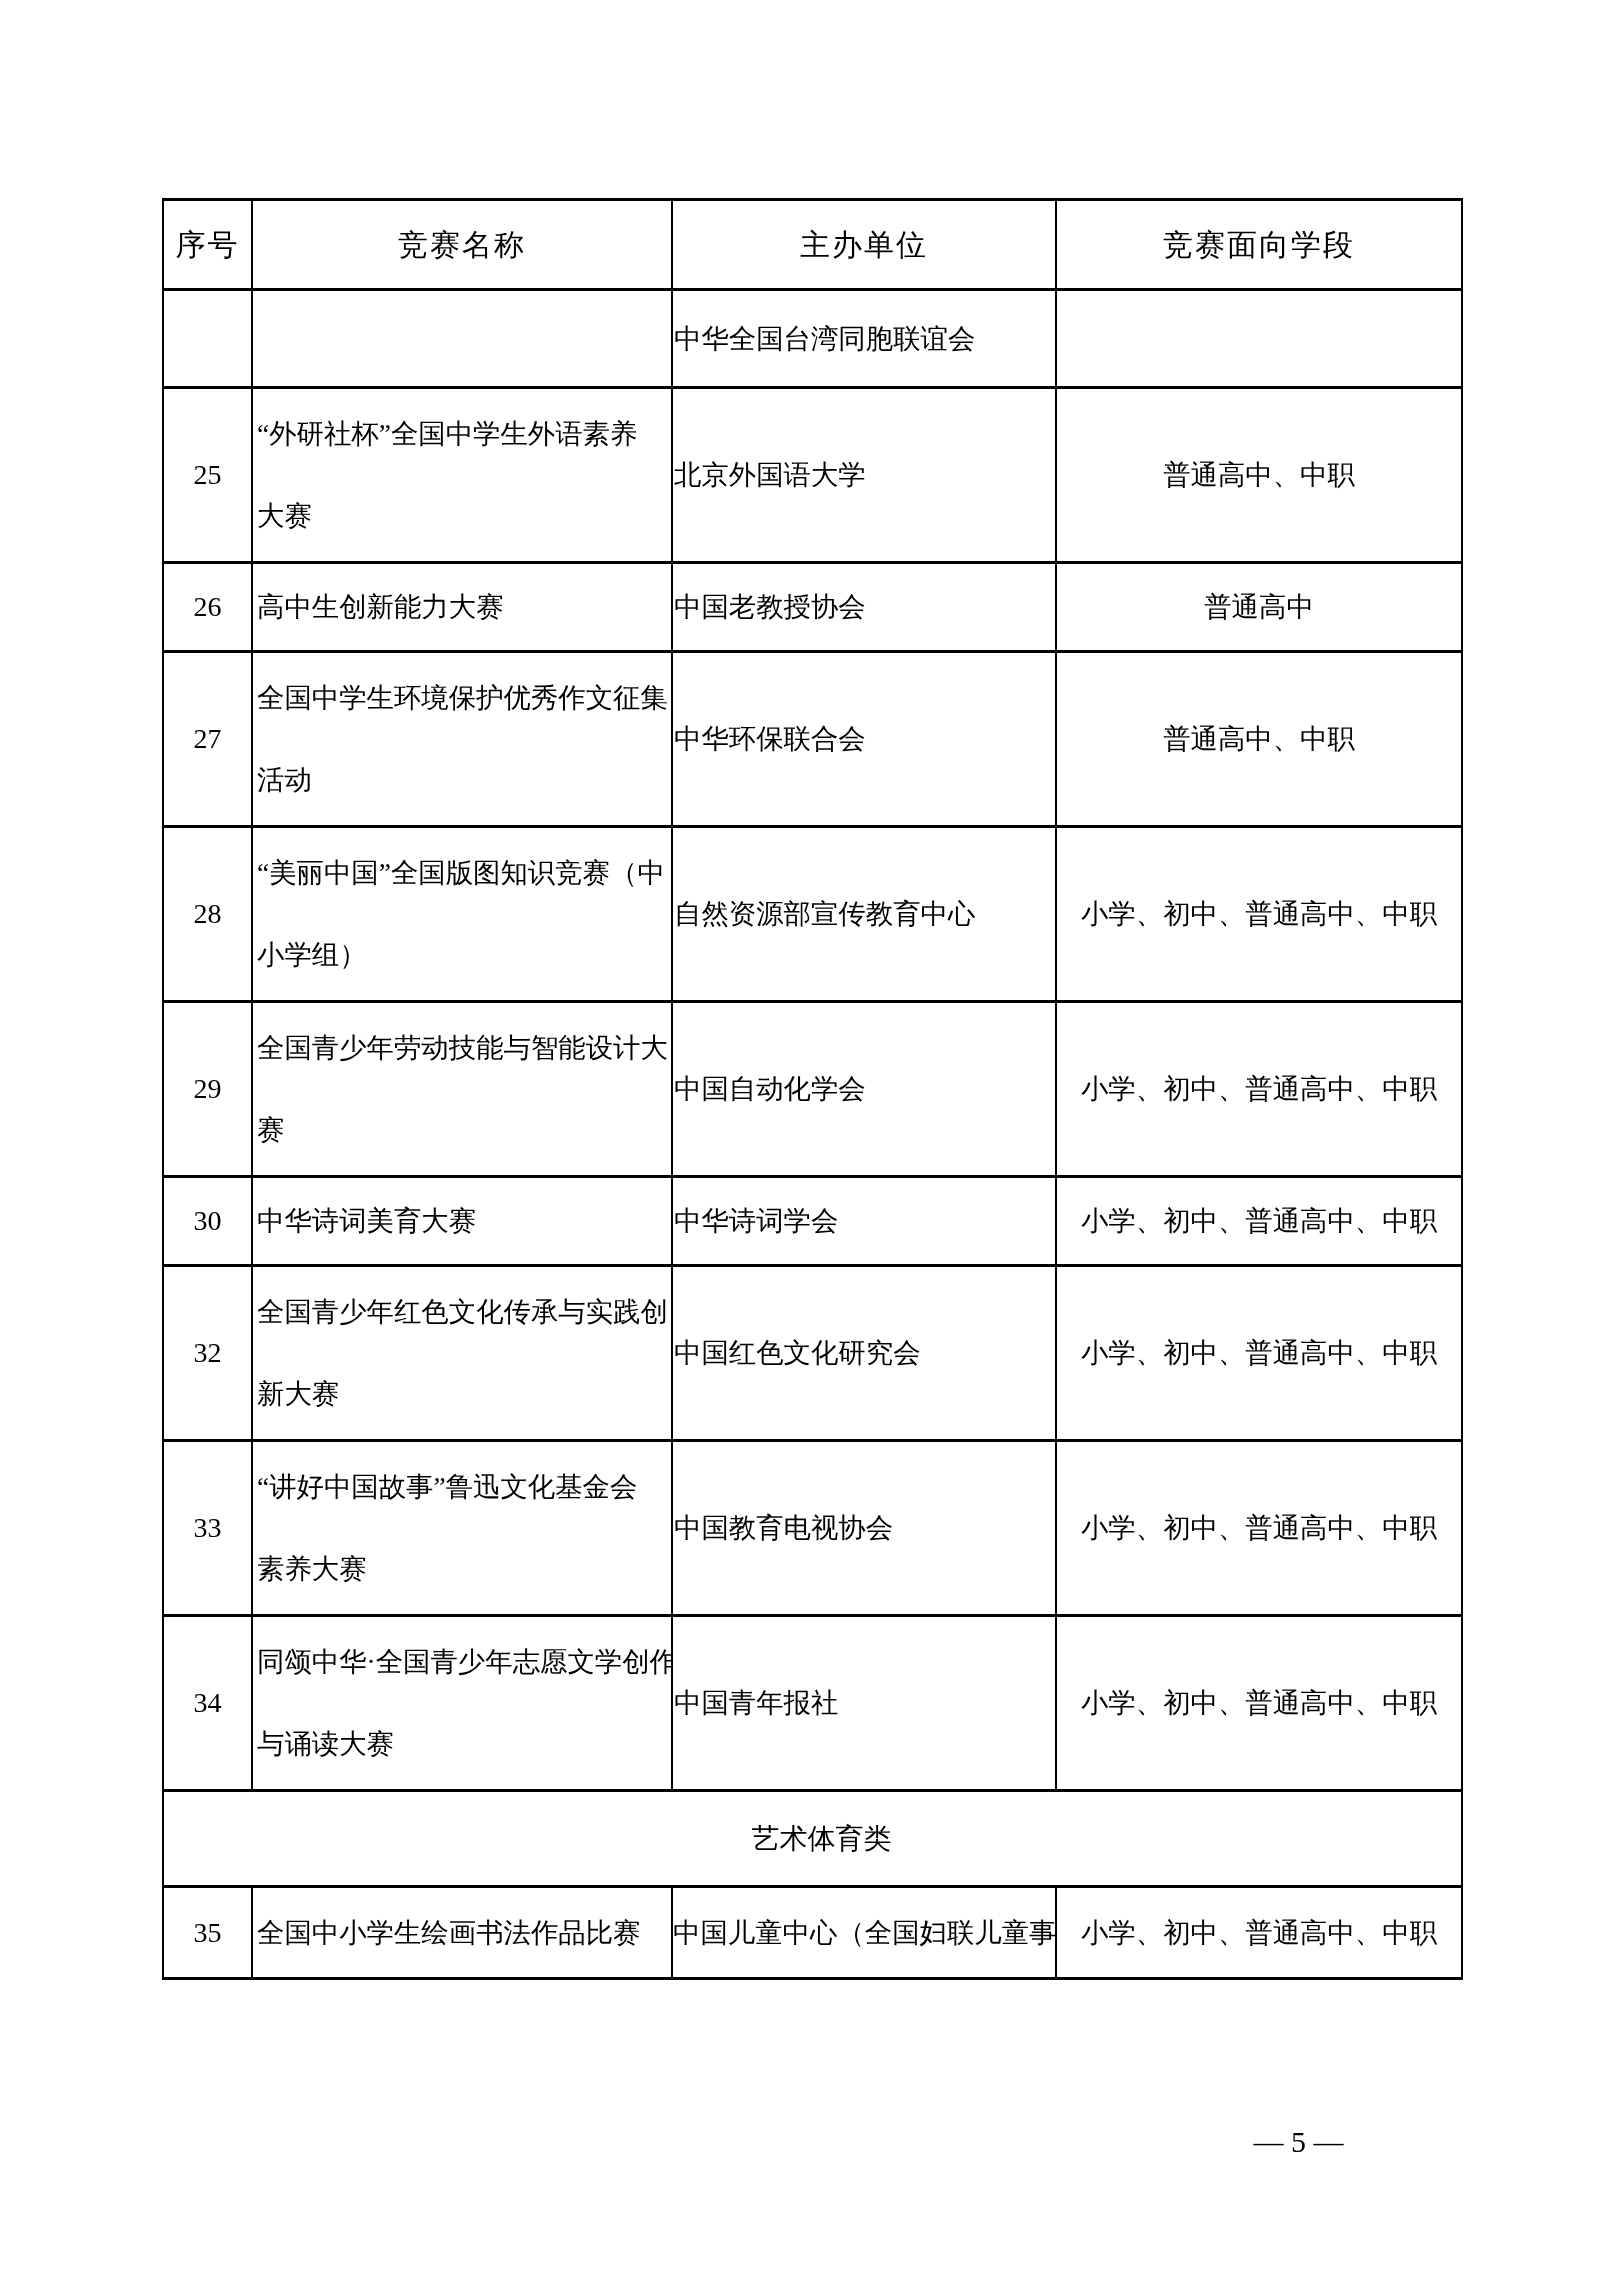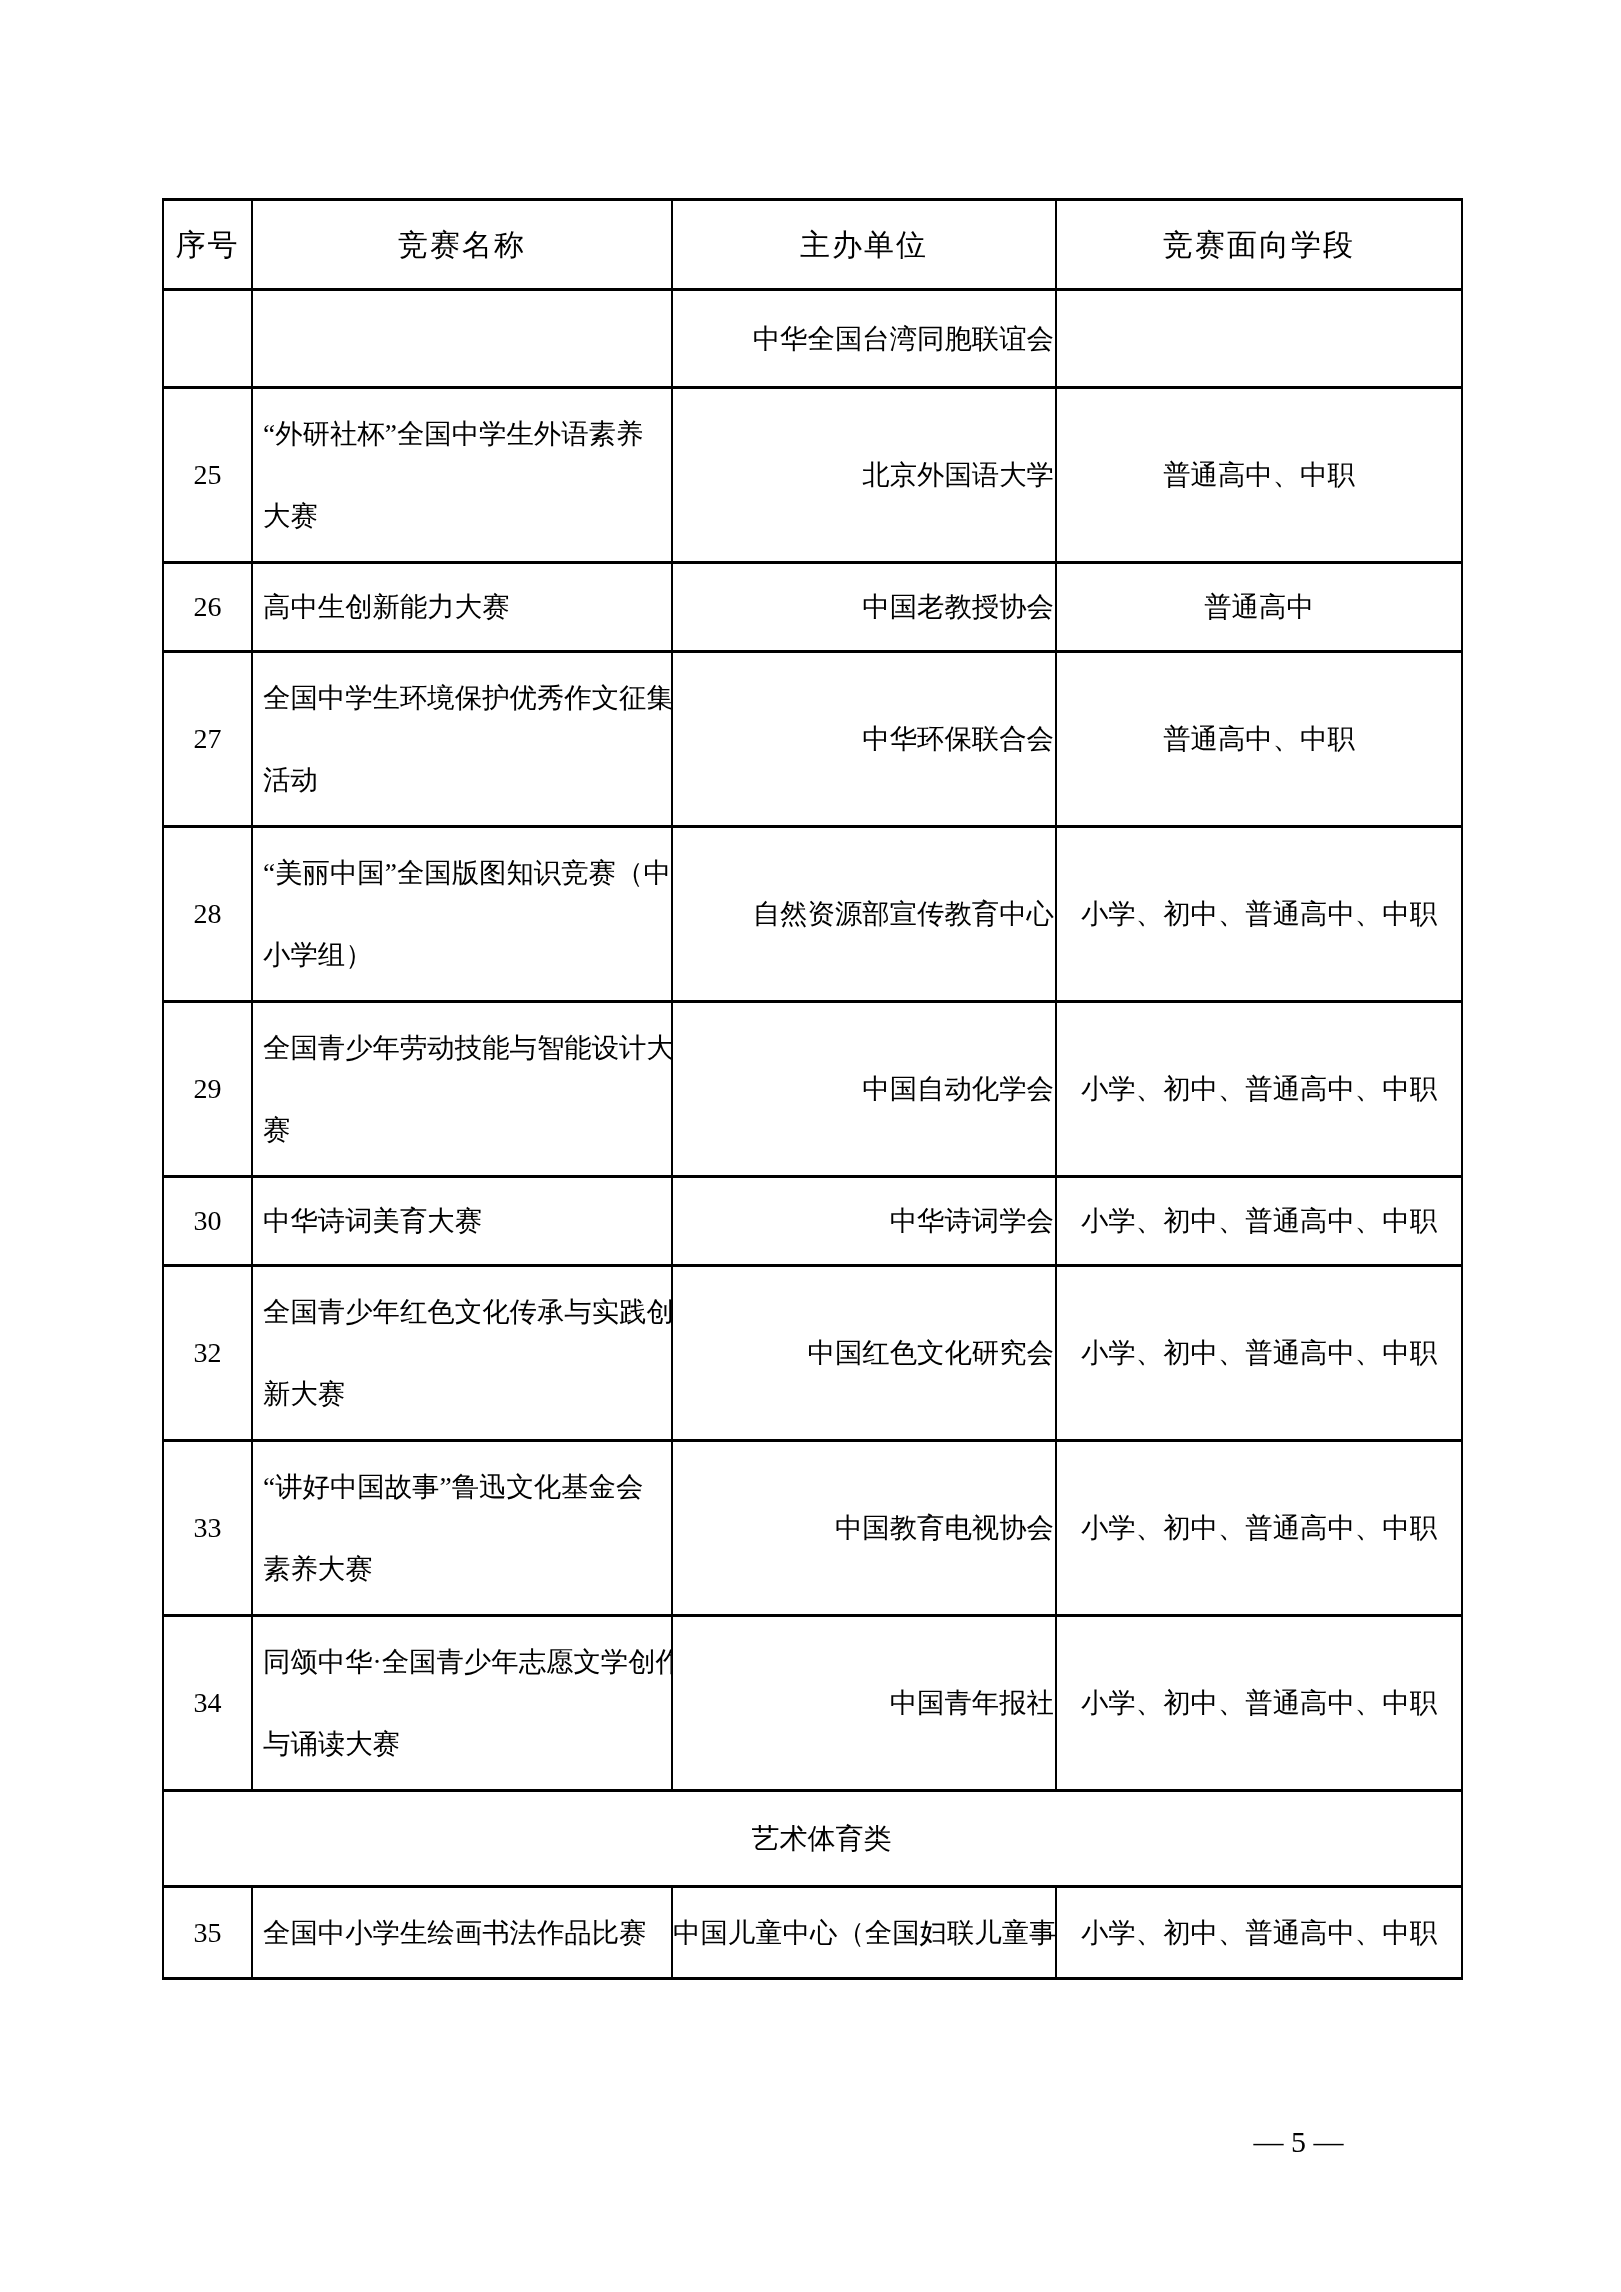--- a/index.html
+++ b/index.html
@@ -45,27 +45,27 @@
   }
   td.c-no {
     font-size: 28px;
     text-align: center;
     font-family: "Liberation Serif", serif;
     margin-left: 15px;
   }
   td.c-name {
     font-size: 27.4px;
     text-align: left;
-    padding: 0 2px 0 10px;
+    padding: 0 2px 0 4px;
     white-space: pre;
     line-height: 82px;
   }
   td.c-org {
     font-size: 27.4px;
-    text-align: right;
+    text-align: left;
     line-height: 82px;
   }
   td.c-org-left {
     font-size: 27.4px;
     text-align: center;
     padding: 0;
     white-space: nowrap;
     line-height: 82px;
   }
   td.c-stage {

